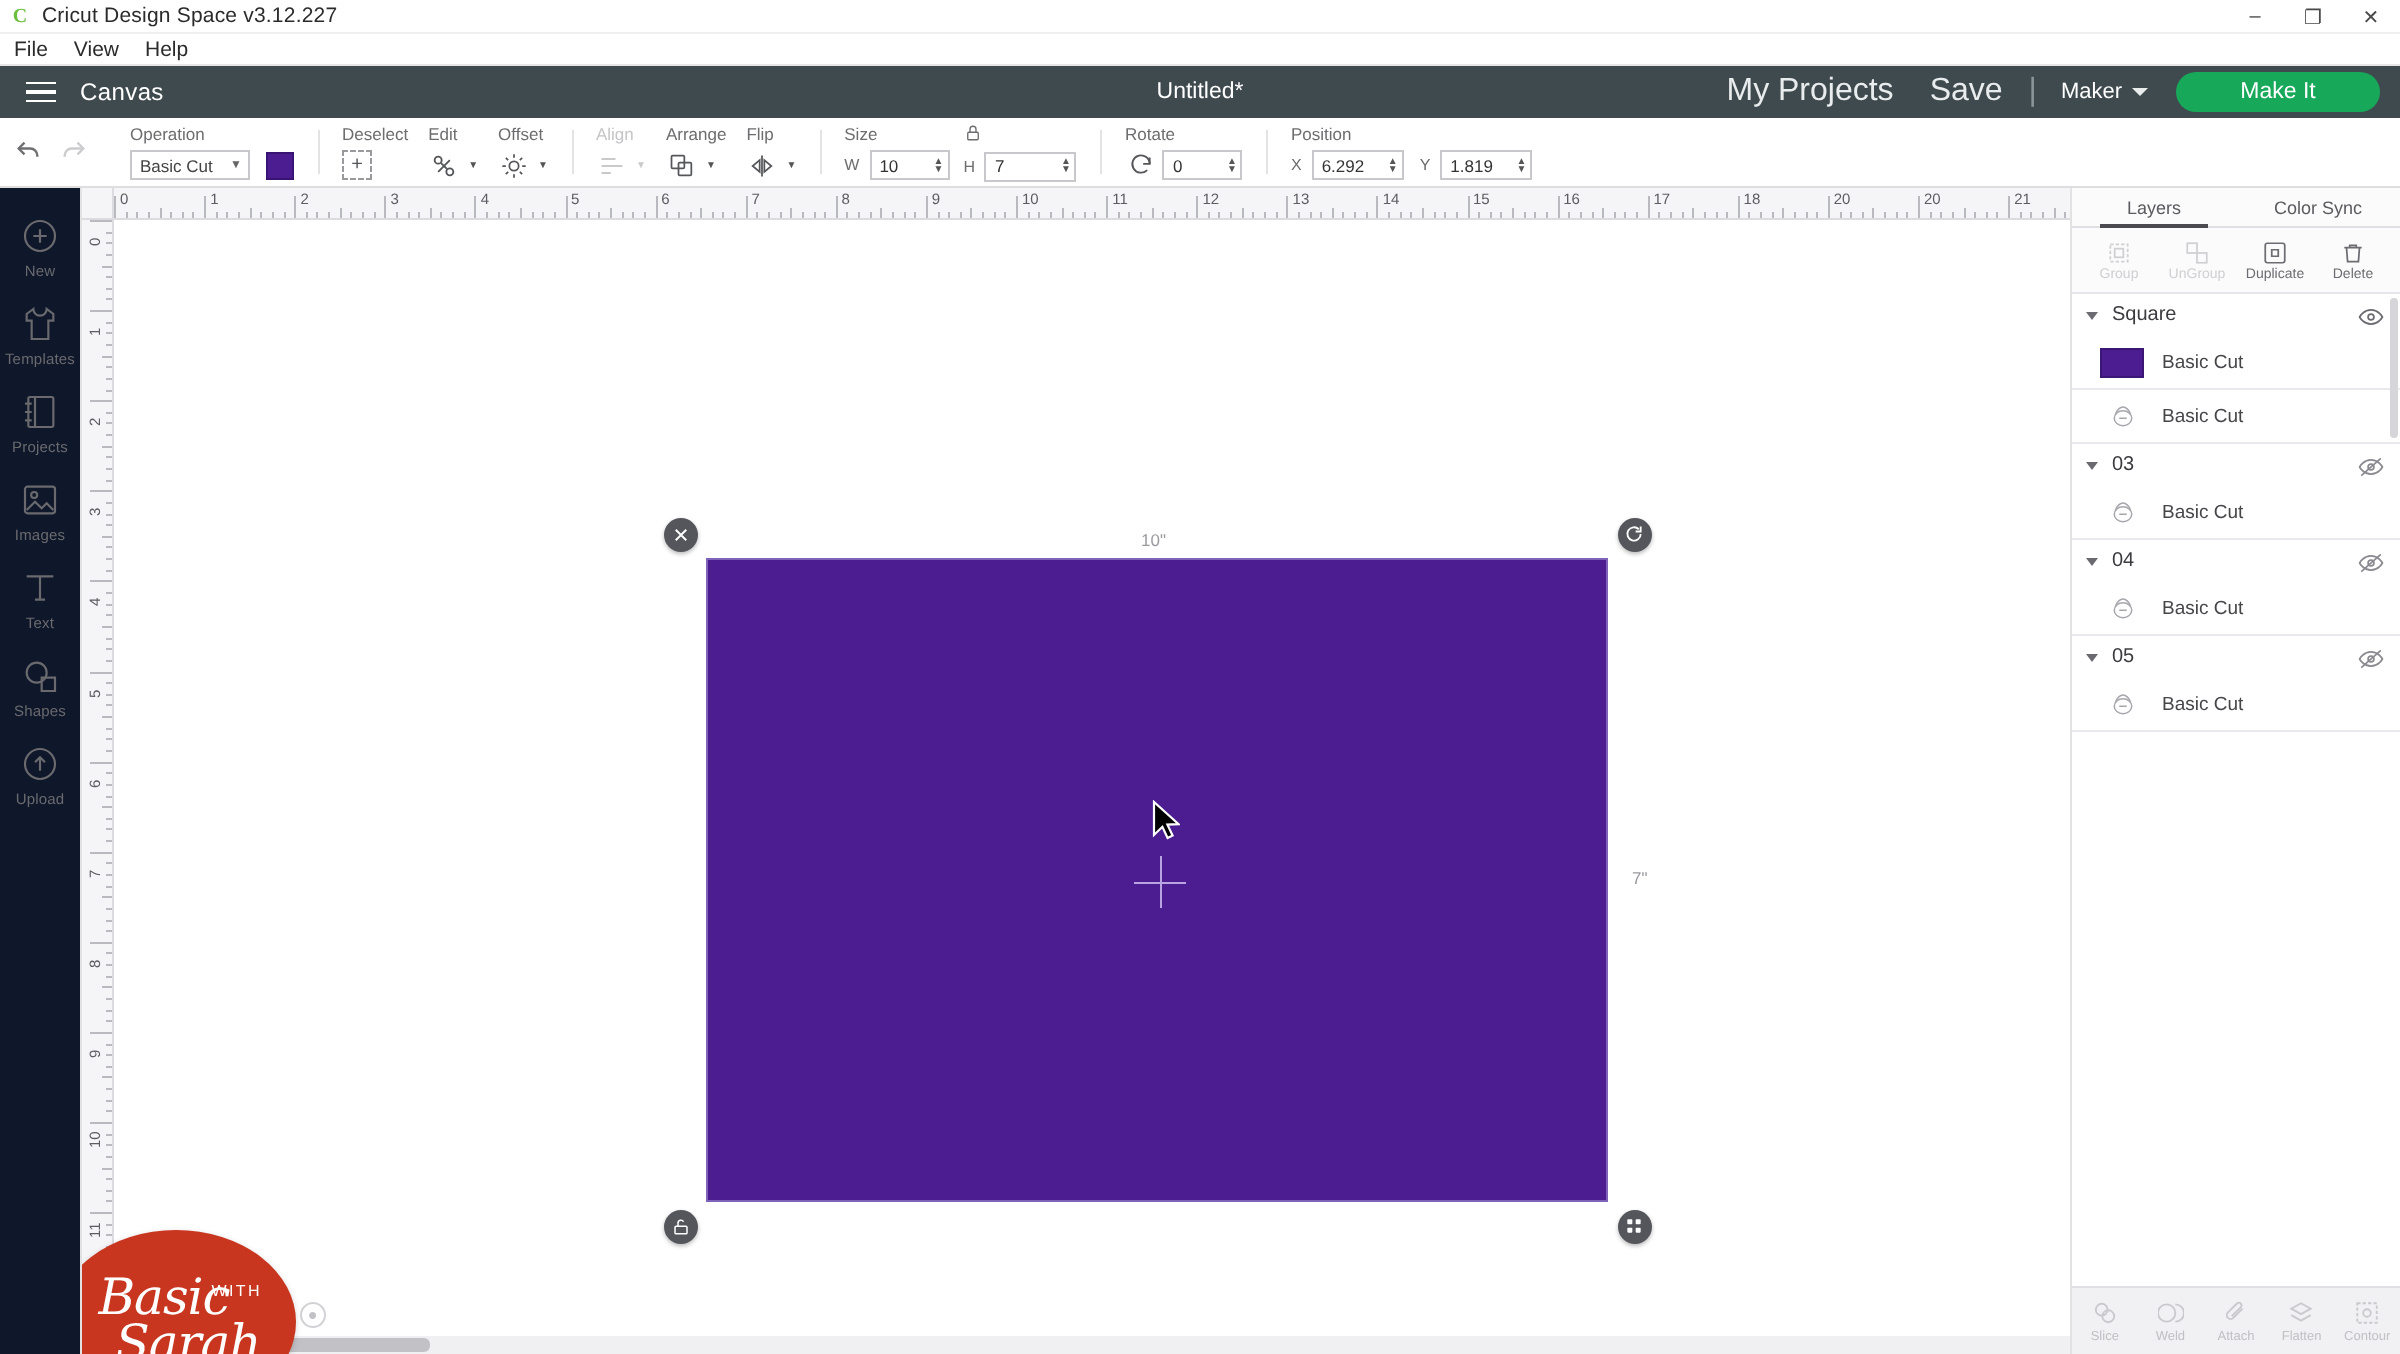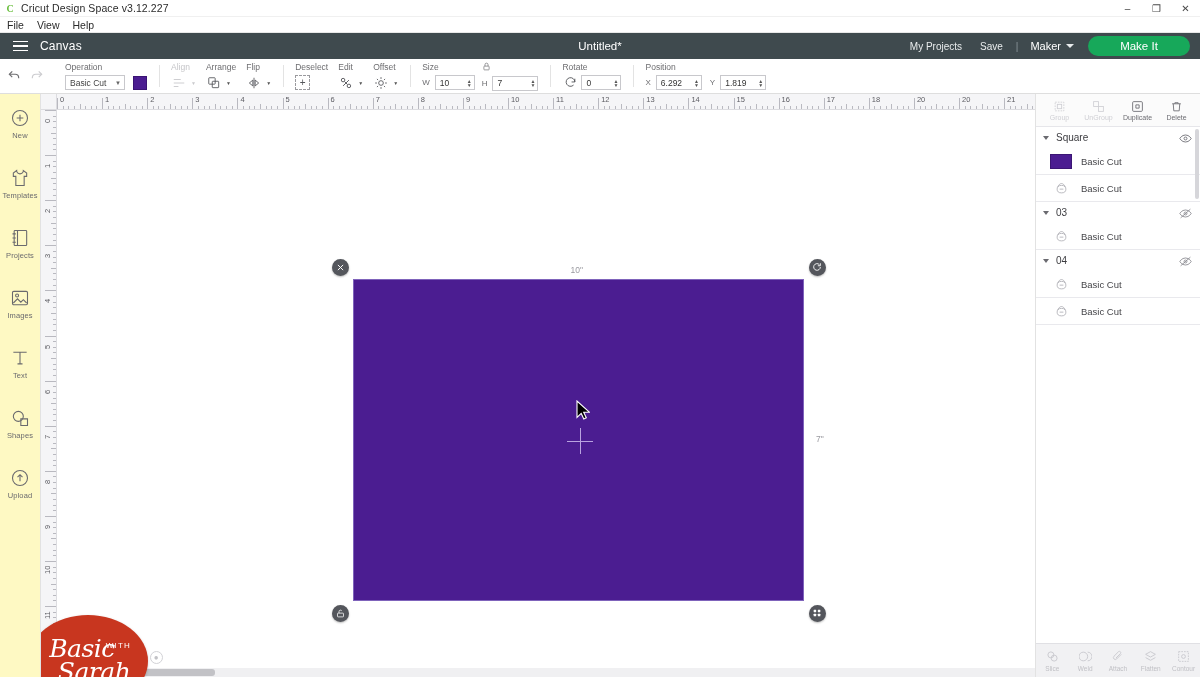--- a/index.html
+++ b/index.html
@@ -46,21 +46,21 @@
   .hamburger i { display:block; width:15px; height:1.6px; background:#fff; }
   .canvas-label { font-size:12px; color:#fff; letter-spacing:.2px; }
   .doc-title {
     position:absolute; left:0; right:0; text-align:center;
     font-size:11.5px; color:#ffffff; pointer-events:none;
   }
   .header-right {
     margin-left:auto; display:flex; align-items:center; gap:0; padding-right:10px;
     position:relative; z-index:2;
   }
-  .header-right > span { font-size:10px; color:#e9eced; padding:0 9px; }
+  .header-right > span { font-size:16px; color:#e9eced; padding:0 9px; }
   .sep-pipe { color:#8b9599 !important; padding:0 4px !important; }
   .maker-sel { display:flex; align-items:center; gap:5px; padding:0 8px; }
   .chev { width:0; height:0; border-left:4px solid transparent; border-right:4px solid transparent;
           border-top:4px solid #e9eced; }
   .make-it-btn {
     background:#17a85a; color:#fff; font-size:11.5px; border-radius:13px;
     padding:4px 0; width:102px; text-align:center; margin-left:6px; font-weight:500;
   }
 
   
@@ -105,22 +105,22 @@
   .deselect-sq {
     width:15px; height:15px; border:1px dashed #9a9a9e; display:flex;
     align-items:center; justify-content:center; font-size:10px; color:#55565a;
   }
 
   
   .main { display:flex; height:calc(677px - 17px - 16px - 26px - 35px); }
 
   
   .rail {
-    width:41px; background:#fef9c3; border-right:1px solid #e2e2e2;
-    display:flex; flex-direction:column; align-items:center; padding-top:7px; flex:0 0 41px;gap:16px;
+    width:41px; background:#0f172a; border-right:1px solid #e2e2e2;
+    display:flex; flex-direction:column; align-items:center; padding-top:7px; flex:0 0 41px;
   }
   .rail-item {
     width:41px; display:flex; flex-direction:column; align-items:center;
     padding:6px 0 5px; color:#6a6a6e;
   }
   .rail-ico { width:22px; height:22px; display:flex; align-items:center; justify-content:center; }
   .rail-lbl { font-size:7.5px; color:#6a6a6e; margin-top:2px; letter-spacing:.1px; }
 
   
   .canvas-wrap { flex:1; position:relative; background:#ffffff; overflow:hidden; }
@@ -300,57 +300,20 @@
           <span>Basic Cut</span>
           <span class="car">▼</span>
         </div>
         <div class="swatch"></div>
       </div>
     </div>
   </div>
 
   <div class="tb-group">
     <div class="tb-col">
-      <div class="tb-lbl dim">Align</div>
-      <div class="tb-row">
-        <span class="ic-btn dim">
-          <svg viewBox="0 0 24 24" fill="none" stroke="currentColor" stroke-width="1.6" width="14" height="14">
-            <path d="M3 6h12M3 12h18M3 18h8"></path>
-            </svg>
-        </span>
-        <span class="mini-car dim">▼</span>
-      </div>
-    </div>
-    <div class="tb-col">
-      <div class="tb-lbl">Arrange</div>
-      <div class="tb-row">
-        <span class="ic-btn">
-          <svg viewBox="0 0 24 24" fill="none" stroke="currentColor" stroke-width="1.5" width="14" height="14">
-            <rect x="3" y="3" width="11" height="11" rx="1"></rect>
-              <rect x="9" y="9" width="11" height="11" rx="1"></rect>
-            </svg>
-        </span>
-        <span class="mini-car">▼</span>
-      </div>
-    </div>
-    <div class="tb-col">
-      <div class="tb-lbl">Flip</div>
-      <div class="tb-row">
-        <span class="ic-btn">
-          <svg viewBox="0 0 24 24" fill="none" stroke="currentColor" stroke-width="1.5" width="14" height="14">
-            <path d="M12 3v18M10 7L4 12l6 5zM14 7l6 5-6 5z"></path>
-            </svg>
-        </span>
-        <span class="mini-car">▼</span>
-      </div>
-    </div>
-  </div>
-
-  <div class="tb-group">
-    <div class="tb-col">
       <div class="tb-lbl">Deselect</div>
       <div class="tb-row">
         <div class="deselect-sq">+</div>
       </div>
     </div>
     <div class="tb-col">
       <div class="tb-lbl">Edit</div>
       <div class="tb-row">
         <span class="ic-btn">
           <svg viewBox="0 0 24 24" fill="none" stroke="currentColor" stroke-width="1.6" width="14" height="14">
@@ -362,20 +325,57 @@
         <span class="mini-car">▼</span>
       </div>
     </div>
     <div class="tb-col">
       <div class="tb-lbl">Offset</div>
       <div class="tb-row">
         <span class="ic-btn">
           <svg viewBox="0 0 24 24" fill="none" stroke="currentColor" stroke-width="1.5" width="14" height="14">
             <circle cx="12" cy="12" r="4"></circle>
             <path d="M12 2v3M12 19v3M2 12h3M19 12h3M5 5l2 2M17 17l2 2M19 5l-2 2M7 17l-2 2"></path>
+            </svg>
+        </span>
+        <span class="mini-car">▼</span>
+      </div>
+    </div>
+  </div>
+
+  <div class="tb-group">
+    <div class="tb-col">
+      <div class="tb-lbl dim">Align</div>
+      <div class="tb-row">
+        <span class="ic-btn dim">
+          <svg viewBox="0 0 24 24" fill="none" stroke="currentColor" stroke-width="1.6" width="14" height="14">
+            <path d="M3 6h12M3 12h18M3 18h8"></path>
+            </svg>
+        </span>
+        <span class="mini-car dim">▼</span>
+      </div>
+    </div>
+    <div class="tb-col">
+      <div class="tb-lbl">Arrange</div>
+      <div class="tb-row">
+        <span class="ic-btn">
+          <svg viewBox="0 0 24 24" fill="none" stroke="currentColor" stroke-width="1.5" width="14" height="14">
+            <rect x="3" y="3" width="11" height="11" rx="1"></rect>
+              <rect x="9" y="9" width="11" height="11" rx="1"></rect>
+            </svg>
+        </span>
+        <span class="mini-car">▼</span>
+      </div>
+    </div>
+    <div class="tb-col">
+      <div class="tb-lbl">Flip</div>
+      <div class="tb-row">
+        <span class="ic-btn">
+          <svg viewBox="0 0 24 24" fill="none" stroke="currentColor" stroke-width="1.5" width="14" height="14">
+            <path d="M12 3v18M10 7L4 12l6 5zM14 7l6 5-6 5z"></path>
             </svg>
         </span>
         <span class="mini-car">▼</span>
       </div>
     </div>
   </div>
 
   <div class="tb-group">
     <div class="tb-col">
       <div class="tb-lbl">Size</div>
@@ -886,20 +886,24 @@
         <span class="zoom-circle">●</span>
       </div>
     </div>
 
     <div class="hscroll-track">
       <div class="hscroll-thumb"></div>
     </div>
   </div>
 
   <div class="layers-panel">
+    <div class="lp-tabs">
+      <div class="lp-tab active">Layers</div>
+      <div class="lp-tab">Color Sync</div>
+    </div>
 
     <div class="lp-actions">
       <div class="lp-act">
         <span class="lp-act-ico dim">
           <svg viewBox="0 0 24 24" fill="none" stroke="currentColor" stroke-width="1.6" width="13" height="13">
             <rect x="4" y="4" width="16" height="16" stroke-dasharray="3 2"></rect>
               <rect x="8" y="8" width="8" height="8"></rect>
             </svg>
         </span>
         <span class="lp-act-lbl dim">Group</span>
@@ -993,20 +997,29 @@
             <span class="lp-thumb img">
               <svg viewBox="0 0 24 24" fill="none" stroke="#a6a6ac" stroke-width="1.2" width="17" height="15">
                 <ellipse cx="12" cy="13" rx="7" ry="6"></ellipse>
                 <path d="M6 10c1-4 4-6 6-6s5 2 6 6M9 13h6"></path>
               </svg>
             </span>
             <span class="lp-row-lbl">Basic Cut</span>
           </div>
         </div>
         <div class="lp-group">
+          <div class="lp-group-hdr">
+            <span class="lp-caret"></span>
+            <span class="lp-group-name">05</span>
+            <span class="lp-eye hidden-eye"><svg viewBox="0 0 24 24" fill="none" stroke="currentColor" stroke-width="1.6" width="13" height="13">
+                <path d="M1.5 12S5 5.5 12 5.5 22.5 12 22.5 12 19 18.5 12 18.5 1.5 12 1.5 12z"></path>
+                <circle cx="12" cy="12" r="2.7"></circle>
+                <path d="M3 20L21 4"></path>
+              </svg></span>
+          </div>
           <div class="lp-row">
             <span class="lp-thumb img">
               <svg viewBox="0 0 24 24" fill="none" stroke="#a6a6ac" stroke-width="1.2" width="17" height="15">
                 <ellipse cx="12" cy="13" rx="7" ry="6"></ellipse>
                 <path d="M6 10c1-4 4-6 6-6s5 2 6 6M9 13h6"></path>
               </svg>
             </span>
             <span class="lp-row-lbl">Basic Cut</span>
           </div>
         </div>

